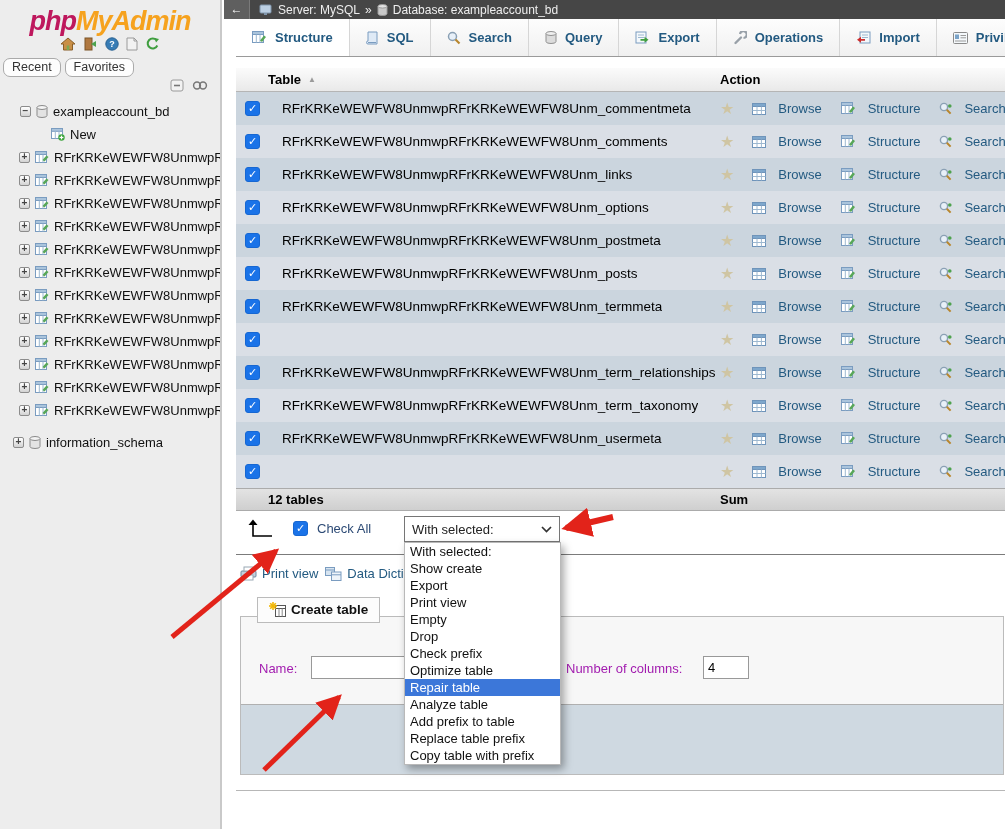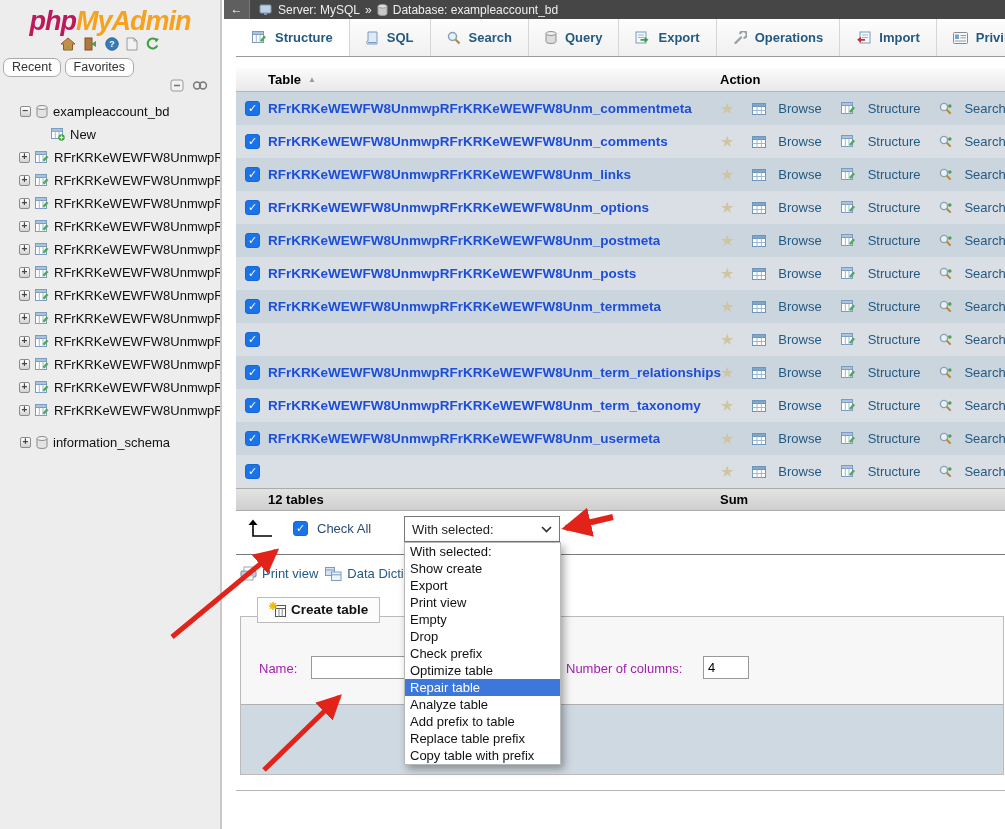--- a/index.html
+++ b/index.html
@@ -24,21 +24,21 @@
   .trow { height:23px; display:flex; align-items:center; gap:5px; white-space:nowrap;
           overflow:hidden; cursor:pointer; }
   .trow .lbl { font-size:13px; color:#111; }
   .exp { width:11px; height:11px; flex:none; border:1px solid #8c8c8c; border-radius:2px;
          background:linear-gradient(#ffffff,#d2d2d2); font-size:10px; line-height:8px;
          text-align:center; color:#444; font-weight:bold; }
   .exp.minus::after { content:"−"; } .exp.plus::after { content:"+"; }
   .t-root  { padding-left:20px; }
   .t-new   { padding-left:51px; }
   .t-table { padding-left:19px; }
-  .t-info  { padding-left:20px; margin-top:9px; }
+  .t-info  { padding-left:13px; margin-top:9px; }
   
   #topbar { position:absolute; left:224px; top:0; width:781px; height:19px;
             background:#464646; display:flex; align-items:center; color:#eee; font-size:12px; }
   #back-btn { width:26px; height:19px; flex:none; background:#5f5f5f; border-right:1px solid #7a7a7a;
               color:#fff; text-align:center; line-height:18px; cursor:pointer; }
   #topbar .bc { display:flex; align-items:center; gap:5px; margin-left:9px; }
   
   #tabs { position:absolute; left:236px; top:19px; width:769px; height:38px;
           background:linear-gradient(#fdfdfd,#f0f0f0); border-bottom:1px solid #9a9a9a;
           display:flex; align-items:stretch; }
@@ -53,21 +53,21 @@
   #thead .h-table { margin-left:32px; }
   .sort-arrow { color:#9a9a9a; font-size:8px; margin-left:7px; }
   .abs-action { position:absolute; left:484px; }
   .row { position:relative; height:33px; display:flex; align-items:center; }
   .row:nth-child(odd)  { background:#cbd5de; }
   .row:nth-child(even) { background:#dadfe6; }
   .cb { width:15px; height:15px; flex:none; margin-left:9px; border-radius:3px;
         background:#1a73e8; border:1px solid #1667d2; color:#fff; font-size:11px;
         line-height:13px; text-align:center; cursor:pointer; }
   .cb::after { content:"✓"; }
-  .tname { margin-left:8px; font-weight:bold; font-size:13.5px; color:#1d4ed8;
+  .tname { margin-left:22px; font-weight:normal; font-size:13.5px; color:#000000;
            white-space:nowrap; overflow:hidden; cursor:pointer; }
   .cell-action { position:absolute; left:484px; top:0; width:285px; height:33px;
                  display:flex; align-items:center; gap:12px; white-space:nowrap; overflow:hidden; }
   .star { color:#cfc5a3; font-size:16px; cursor:pointer; margin-right:3px; }
   .star::after { content:"★"; }
   .alink { color:#235a81; cursor:pointer; margin-right:4px; }
   .aic { flex:none; margin-left:3px; }
   #tfoot { position:relative; height:23px; display:flex; align-items:center;
            background:linear-gradient(#e3e3e3,#cfcfcf); border-top:1px solid #ababab;
            border-bottom:1px solid #ababab; font-weight:bold; color:#000; }

